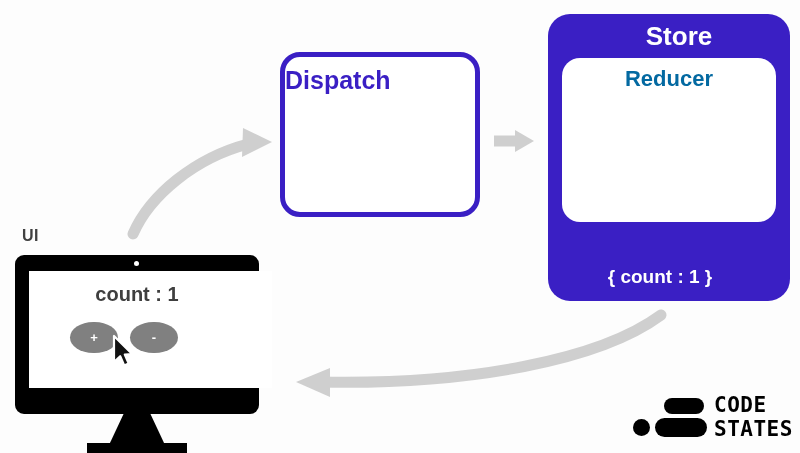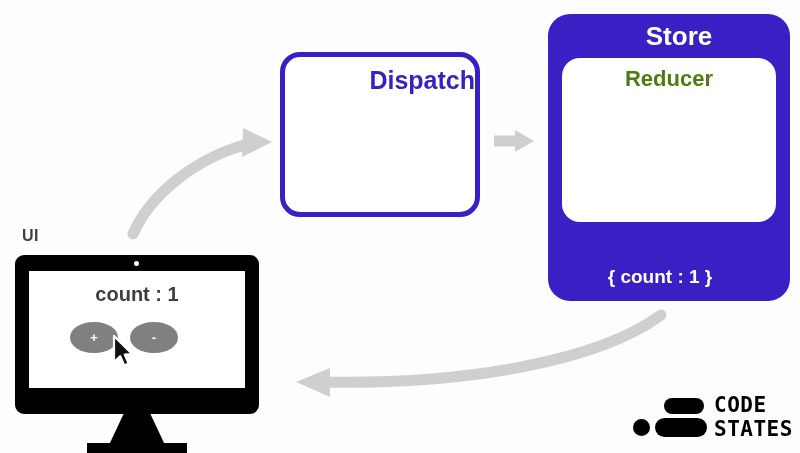--- a/index.html
+++ b/index.html
@@ -60,20 +60,21 @@
     border-radius: 50%;
     background: #ffffff;
   }
   #monitor-screen {
     position: absolute;
     left: 14px;
     top: 16px;
     width: 216px;
     height: 117px;
     background: #ffffff;
+    padding-left: 27px;
   }
   #count-display {
     position: absolute;
     left: 0;
     top: 12px;
     width: 216px;
     text-align: center;
     font-size: 20px;
     font-weight: bold;
     color: #3f3f3f;
@@ -129,21 +130,21 @@
     border: 5px solid #3a1fc4;
     border-radius: 20px;
     background: #ffffff;
     box-sizing: border-box;
   }
   #dispatch-label {
     position: absolute;
     left: 0;
     top: 9px;
     width: 190px;
-    text-align: right;
+    text-align: left;
     font-size: 25px;
     font-weight: bold;
     color: #3a1fc4;
   }
 
   
   #store-box {
     position: absolute;
     left: 548px;
     top: 14px;
@@ -173,21 +174,21 @@
     border-radius: 18px;
   }
   #reducer-label {
     position: absolute;
     left: 0;
     top: 8px;
     width: 214px;
     text-align: center;
     font-size: 22px;
     font-weight: bold;
-    color: #4d7c0f;
+    color: #0369a1;
   }
   #store-state {
     position: absolute;
     left: 0;
     top: 252px;
     width: 224px;
     text-align: center;
     font-size: 19px;
     font-weight: bold;
     color: #ffffff;

